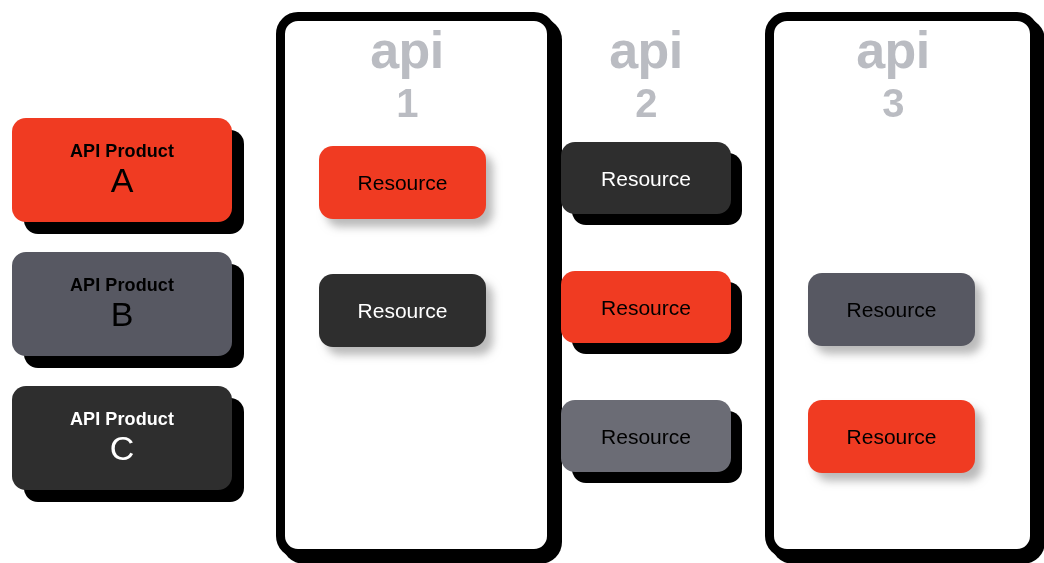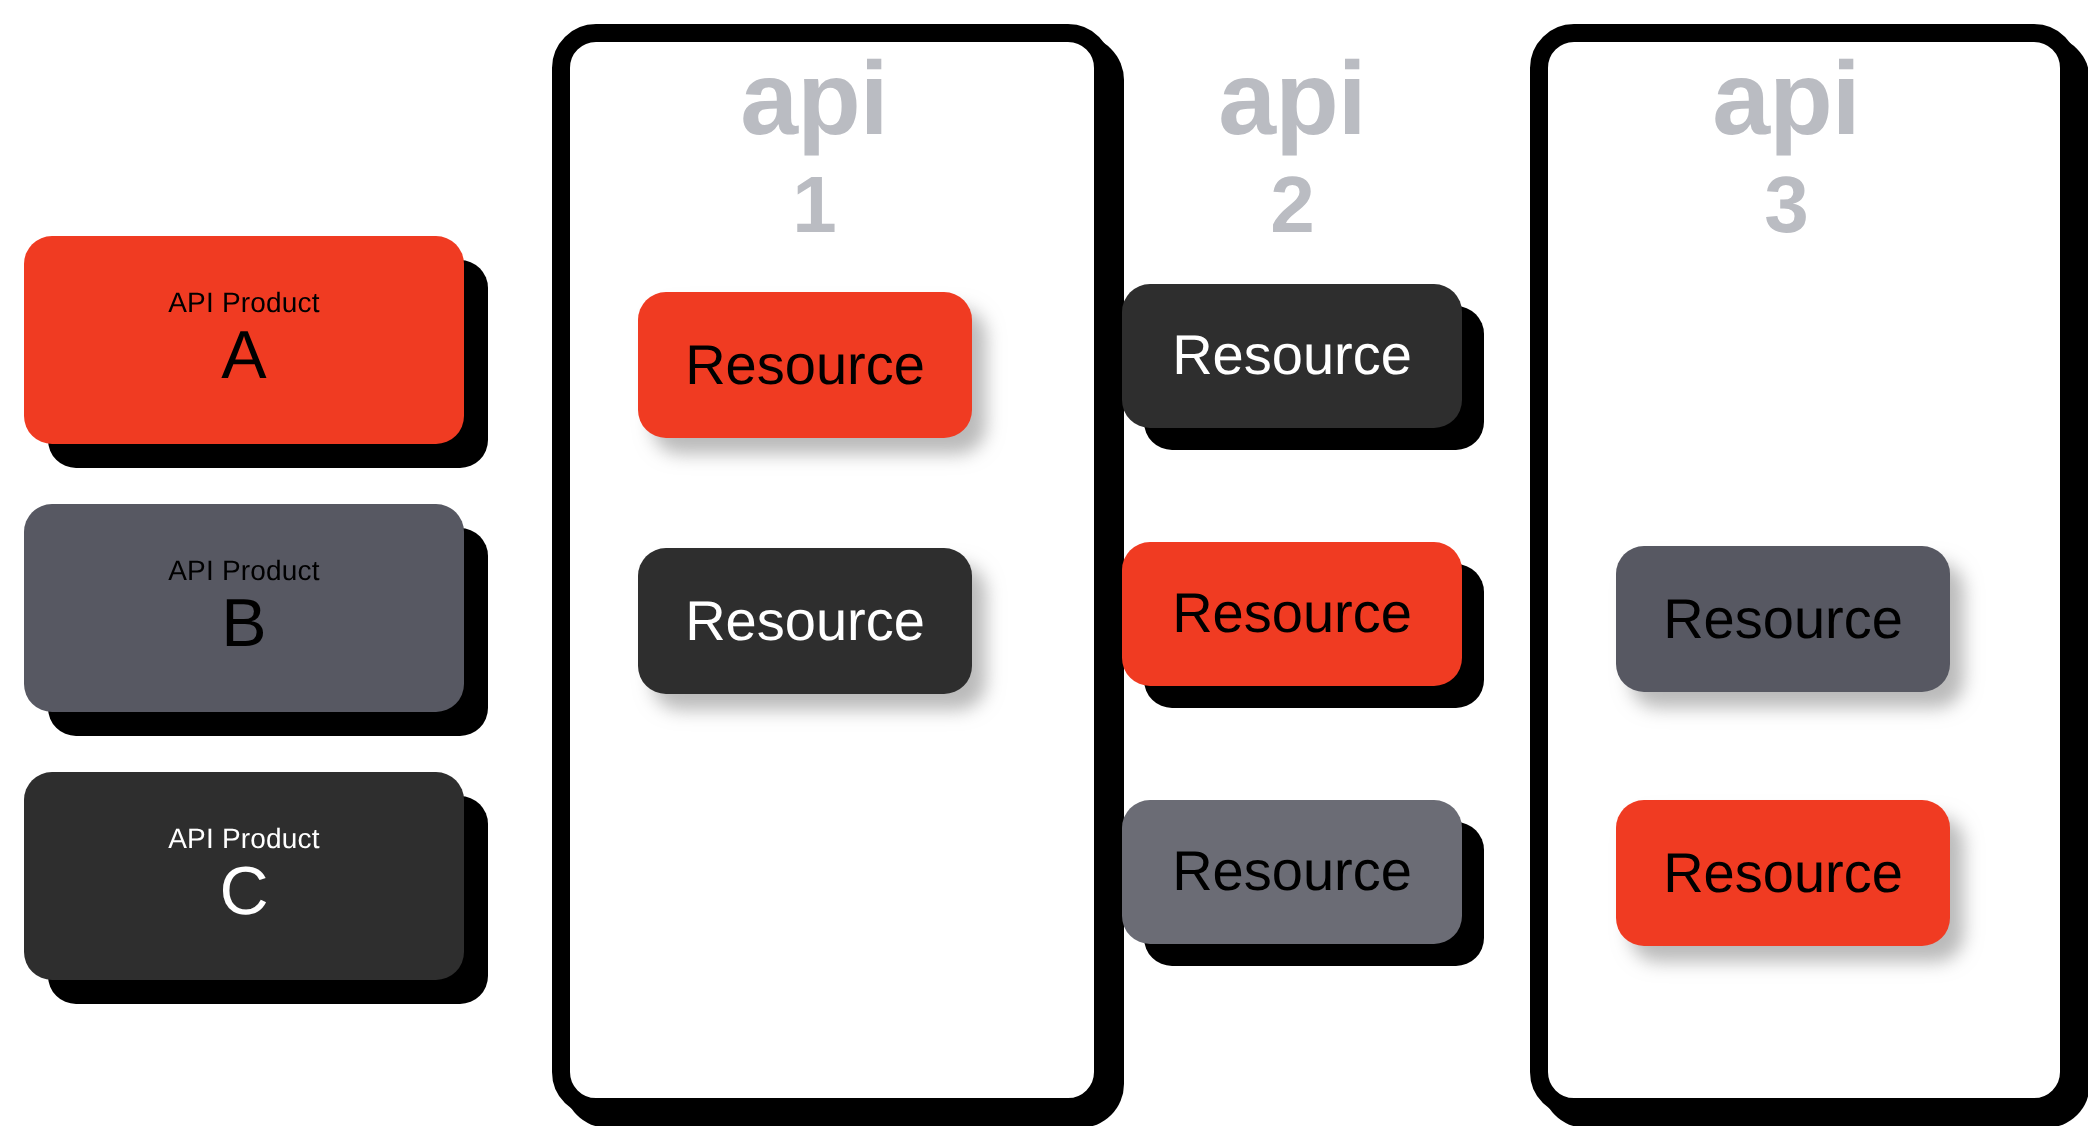--- a/index.html
+++ b/index.html
@@ -33,23 +33,24 @@
     height: 104px;
     border-radius: 14px;
     box-shadow: 12px 12px 0 0 #000000;
     display: flex;
     flex-direction: column;
     align-items: center;
     justify-content: center;
     line-height: 1;
   }
   .product-card .pc-top {
-    font-size: 14px;
+    font-size: 18px;
     letter-spacing: 0.1px;
     margin-bottom: 3px;
+    font-weight: bold;
   }
   .product-card .pc-letter {
     font-size: 34px;
     line-height: 1.05;
   }
 
   
   .api-container {
     position: absolute;
     background: #ffffff;
@@ -71,21 +72,21 @@
   .api-heading .api-word { font-size: 52px; display: block; }
   .api-heading .api-num  { font-size: 40px; display: block; margin-top: 6px; }
 
   
   .resource {
     position: absolute;
     border-radius: 14px;
     display: flex;
     align-items: center;
     justify-content: center;
-    font-size: 28px;
+    font-size: 21px;
     line-height: 1;
     text-align: center;
   }
   .shadow-soft { box-shadow: 7px 8px 9px 0 rgba(130,130,130,0.55); }
   .shadow-hard { box-shadow: 11px 11px 0 0 #000000; }
 </style>
 </head>
 <body>
 
 <div id="stage">

